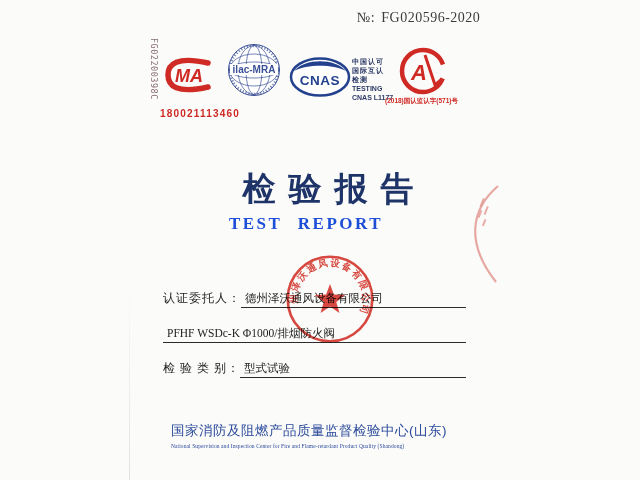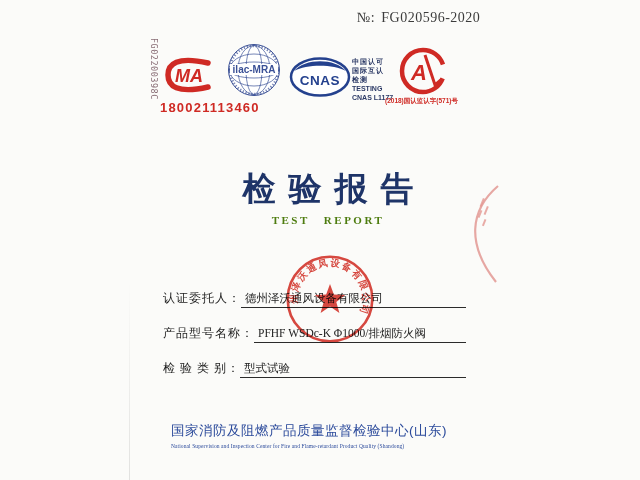--- a/index.html
+++ b/index.html
@@ -13,37 +13,37 @@
 
   .report-no{position:absolute;left:357px;top:10px;
     font-family:"Liberation Serif",serif;font-size:14px;color:#3c3c3c;letter-spacing:.5px;}
   .report-no .no-label{margin-right:6px;}
 
   .side-code{position:absolute;left:149px;top:38px;writing-mode:vertical-rl;
     font-family:"DejaVu Sans Mono",monospace;font-size:8.5px;color:#8a6f77;letter-spacing:.5px;}
 
   
   .cma-block{position:absolute;left:160px;top:55px;width:60px;text-align:center;}
-  .cma-number{font-size:13px;font-weight:bold;color:#cf2a24;letter-spacing:1.2px;margin-top:1px;
+  .cma-number{font-size:10px;font-weight:bold;color:#cf2a24;letter-spacing:1.2px;margin-top:9px;
     font-family:"Liberation Sans",sans-serif;white-space:nowrap;}
   .ilac-block{position:absolute;left:227px;top:43px;}
   .cnas-block{position:absolute;left:289px;top:57px;}
   .cnas-caption{position:absolute;left:352px;top:57px;width:46px;color:#2c3a66;
     font-size:7px;line-height:9px;font-weight:bold;}
   .cnas-caption .zh{letter-spacing:1px;}
   .cal-block{position:absolute;left:397px;top:47px;}
   .cal-caption{position:absolute;left:385px;top:97px;font-size:6.5px;font-weight:bold;
     color:#cf2a24;white-space:nowrap;}
 
   
   .title-zh{position:absolute;left:0;top:167px;width:612px;text-align:center;
     font-size:33px;font-weight:bold;color:#1e3468;letter-spacing:13px;text-indent:13px;padding-left:22px;}
   .title-en{position:absolute;left:0;top:214px;width:612px;text-align:center;
-    font-family:"Liberation Serif",serif;font-size:11px;font-weight:bold;color:#4d7c0f;
-    letter-spacing:2.5px;word-spacing:9px;padding-left:22px;}
+    font-family:"Liberation Serif",serif;font-size:17px;font-weight:bold;color:#1d4ed8;
+    letter-spacing:2.5px;word-spacing:9px;}
 
   
   .fields{position:absolute;left:163px;top:289px;width:303px;}
   .field-row{display:flex;align-items:flex-end;margin-bottom:16px;height:19px;}
   .field-label{flex:none;font-family:"Liberation Serif",serif;font-size:12px;color:#1c1c1c;
     letter-spacing:1px;padding-bottom:1px;white-space:pre;}
   .field-value{flex:1;border-bottom:1.4px solid #2b2b2b;font-family:"Liberation Serif",serif;
     font-size:11.5px;color:#222;padding:0 2px 1px 4px;white-space:nowrap;overflow:hidden;}
 
   
@@ -132,21 +132,20 @@
     <rect x="21" y="40" width="7" height="2" transform="rotate(-68 24 41)"></rect>
   </g>
 </svg>
 
 <div class="fields">
   <div class="field-row">
     <span class="field-label">认证委托人：</span>
     <span class="field-value">德州泽沃通风设备有限公司</span>
   </div>
   <div class="field-row">
-    <span class="field-label">产品型号名称：</span>
     <span class="field-value">PFHF WSDc-K Φ1000/排烟防火阀</span>
   </div>
   <div class="field-row">
     <span class="field-label">检 验 类 别：</span>
     <span class="field-value">型式试验</span>
   </div>
 </div>
 
 <svg class="seal" viewBox="0 0 100 100">
   <defs>

